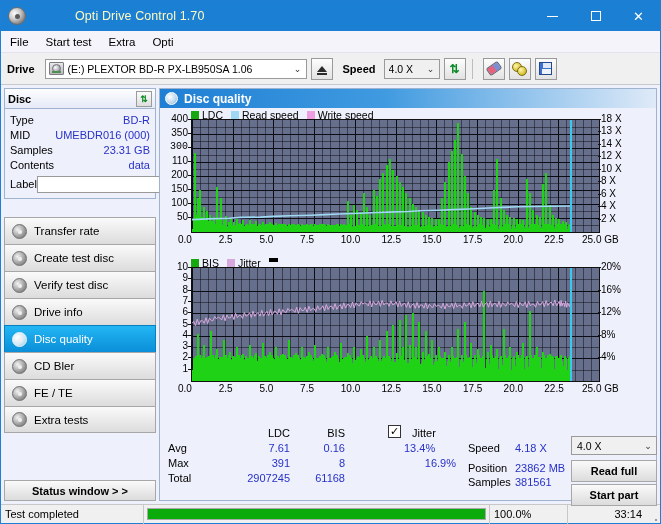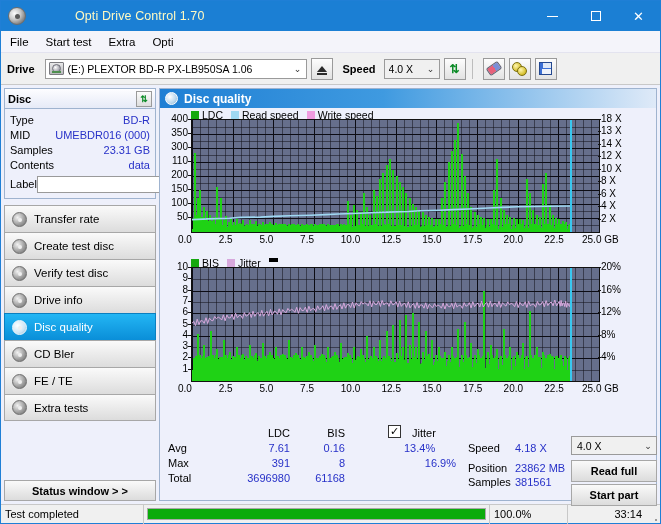--- a/index.html
+++ b/index.html
@@ -144,21 +144,21 @@
   .cd-btn {
     width:18px;height:18px;border:1px solid #9a9a9a;background:linear-gradient(#fbfbfb,#dedede);
     display:flex;align-items:center;justify-content:center;
   }
   .cd-glyph{
     width:13px;height:13px;border-radius:50%;
     background:radial-gradient(circle at 35% 35%,#fbf6c0,#ded85f 55%,#a9a42c);
     border:1px solid #8d8a30; position:relative;
   }
   .cd-glyph::after{content:"";position:absolute;left:4.5px;top:4.5px;width:4px;height:4px;border-radius:50%;background:#f2f0d6;border:1px solid #9a9730;}
-  .navlist { margin-top:6px; display:flex; flex-direction:column; }
+  .navlist { margin-top:18px; display:flex; flex-direction:column; }
   .navbtn {
     height:27px; display:flex; align-items:center; padding-left:7px;
     background:linear-gradient(#fafafa,#dcdcdc);
     border:1px solid #a7a7a7; border-bottom:none; font-size:11.5px; color:#000;
   }
   .navbtn:last-of-type { border-bottom:1px solid #a7a7a7; }
   .navbtn.active {
     background:linear-gradient(#23b6f4,#0a8ed8);
     color:#fff; border-color:#0a7fc0;
   }
@@ -1397,21 +1397,21 @@
                 <path d="M0.0 55.4 L1.7 53.4 L3.5 57.6 L5.2 51.2 L7.0 56.6 L8.7 52.7 L10.5 52.8 L12.2 55.3 L14.0 49.7 L15.7 55.5 L17.4 50.1 L19.2 52.3 L20.9 52.8 L22.7 48.5 L24.4 50.8 L26.2 49.1 L27.9 50.1 L29.7 52.0 L31.4 46.9 L33.1 52.8 L34.9 47.0 L36.6 50.0 L38.4 49.8 L40.1 46.3 L41.9 51.6 L43.6 45.2 L45.4 49.8 L47.1 47.5 L48.8 47.5 L50.6 50.5 L52.3 44.5 L54.1 48.2 L55.8 47.3 L57.6 44.6 L59.3 49.5 L61.0 43.2 L62.8 48.4 L64.5 45.4 L66.3 44.7 L68.0 48.2 L69.8 42.3 L71.5 48.2 L73.3 45.2 L75.0 43.3 L76.7 47.8 L78.5 41.5 L80.2 47.0 L82.0 43.3 L83.7 43.5 L85.5 46.3 L87.2 40.8 L89.0 46.8 L90.7 41.6 L92.4 43.8 L94.2 44.6 L95.9 40.4 L97.7 42.9 L99.4 41.3 L101.2 42.3 L102.9 44.4 L104.7 39.3 L106.4 45.3 L108.1 39.6 L109.9 42.6 L111.6 42.6 L113.4 39.1 L115.1 44.5 L116.9 38.2 L118.6 42.8 L120.4 40.7 L122.1 40.7 L123.8 43.7 L125.6 37.8 L127.3 41.4 L129.1 40.6 L130.8 37.7 L132.6 42.8 L134.3 36.5 L136.1 41.5 L137.8 38.6 L139.5 37.9 L141.3 41.5 L143.0 35.6 L144.8 41.4 L146.5 38.4 L148.3 36.5 L150.0 41.0 L151.8 34.8 L153.5 40.2 L155.2 36.6 L157.0 36.7 L158.7 39.6 L160.5 34.0 L162.2 40.0 L164.0 34.8 L165.7 37.0 L167.5 37.9 L169.2 33.6 L170.9 36.2 L172.7 34.7 L174.4 35.7 L176.2 37.9 L177.9 32.8 L179.7 38.9 L181.4 33.4 L183.1 36.4 L184.9 36.5 L186.6 33.0 L188.4 38.5 L190.1 32.4 L191.9 37.0 L193.6 35.0 L195.4 35.0 L197.1 38.4 L198.8 32.8 L200.6 36.7 L202.3 36.3 L204.1 33.7 L205.8 39.1 L207.6 33.1 L209.3 38.4 L211.1 36.0 L212.8 35.4 L214.5 39.4 L216.3 33.8 L218.0 39.9 L219.8 37.3 L221.5 35.5 L223.3 40.4 L225.0 34.4 L226.8 40.0 L228.5 36.8 L230.2 37.0 L232.0 40.2 L233.7 34.8 L235.5 41.0 L237.2 36.2 L239.0 38.5 L240.7 39.7 L242.5 35.6 L244.2 38.4 L245.9 37.0 L247.7 37.9 L249.4 40.2 L251.2 35.1 L252.9 41.1 L254.7 35.7 L256.4 38.6 L258.2 38.8 L259.9 35.2 L261.6 40.8 L263.4 34.6 L265.1 39.2 L266.9 37.3 L268.6 37.3 L270.4 40.4 L272.1 34.6 L273.9 38.2 L275.6 37.6 L277.3 34.7 L279.1 39.9 L280.8 33.7 L282.6 38.7 L284.3 36.1 L286.1 35.2 L287.8 39.0 L289.6 33.1 L291.3 39.0 L293.0 36.2 L294.8 34.3 L296.5 39.2 L298.3 33.1 L300.0 38.7 L301.8 35.5 L303.5 35.5 L305.3 38.8 L307.0 33.3 L308.7 39.5 L310.5 34.7 L312.2 36.8 L314.0 38.1 L315.7 33.9 L317.5 36.7 L319.2 35.4 L320.9 36.2 L322.7 38.7 L324.4 33.5 L326.2 39.6 L327.9 34.3 L329.7 37.1 L331.4 37.5 L333.2 33.8 L334.9 39.5 L336.6 33.4 L338.4 37.9 L340.1 36.2 L341.9 36.2 L343.6 39.3 L345.4 33.5 L347.1 37.0 L348.9 36.5 L350.6 33.5 L352.3 38.8 L354.1 32.6 L355.8 37.6 L357.6 35.0 L359.3 34.0 L361.1 37.9 L362.8 32.0 L364.6 37.9 L366.3 35.0 L367.2 33.3 L368.2 38.3 L369.1 32.4 L370.0 38.0 L371.0 35.0 L371.9 35.1 L372.8 38.6 L373.7 33.2 L374.7 39.4 L375.6 34.8 L376.5 37.0 L377.5 38.5 L378.4 34.3 L379.3 37.3 " fill="none" stroke="#d7a8dd" stroke-width="1"></path>
               </svg>
               <div class="bar-dk" style="left: 379.487px; width: 27.5132px; height: 0px;"></div>
               <div class="endline" style="left: 378.487px; background: rgb(57, 200, 240);"></div>
             </div>
 
         <div class="ytick" style="left: 0px; width: 28px; top: 5px;">400</div>
             <div class="ytick" style="left: 28px; width: 3px; top: 11px; height: 1px; background: rgb(17, 17, 17);"></div>
             <div class="ytick" style="left: 0px; width: 28px; top: 19px;">350</div>
             <div class="ytick" style="left: 28px; width: 3px; top: 25px; height: 1px; background: rgb(17, 17, 17);"></div>
-            <div class="ytick" style="left: 0px; width: 28px; top: 33px;">300</div>
+            <div class="ytick" style="left: 0px; width: 28px; top: 33px; font-family: Liberation Mono, monospace;">300</div>
             <div class="ytick" style="left: 28px; width: 3px; top: 39px; height: 1px; background: rgb(17, 17, 17);"></div>
             <div class="ytick" style="left: 0px; width: 28px; top: 47px;">110</div>
             <div class="ytick" style="left: 28px; width: 3px; top: 53px; height: 1px; background: rgb(17, 17, 17);"></div>
             <div class="ytick" style="left: 0px; width: 28px; top: 61px;">200</div>
             <div class="ytick" style="left: 28px; width: 3px; top: 67px; height: 1px; background: rgb(17, 17, 17);"></div>
             <div class="ytick" style="left: 0px; width: 28px; top: 75px;">150</div>
             <div class="ytick" style="left: 28px; width: 3px; top: 81px; height: 1px; background: rgb(17, 17, 17);"></div>
             <div class="ytick" style="left: 0px; width: 28px; top: 89px;">100</div>
             <div class="ytick" style="left: 28px; width: 3px; top: 95px; height: 1px; background: rgb(17, 17, 17);"></div>
             <div class="ytick" style="left: 0px; width: 28px; top: 103px;">50</div>
@@ -1491,21 +1491,21 @@
         <div class="stats">
           <div class="stat-col" style="left:8px; top:20px;">Avg</div>
           <div class="stat-col" style="left:8px; top:35px;">Max</div>
           <div class="stat-col" style="left:8px; top:50px;">Total</div>
 
           <div class="stat-col hdr" style="left:80px; top:5px; width:50px; text-align:right;">LDC</div>
           <div class="stat-col hdr" style="left:140px; top:5px; width:45px; text-align:right;">BIS</div>
 
           <div class="stat-col num" style="left:60px; top:20px; width:70px; text-align:right;">7.61</div>
           <div class="stat-col num" style="left:60px; top:35px; width:70px; text-align:right;">391</div>
-          <div class="stat-col num" style="left:60px; top:50px; width:70px; text-align:right;">3696980</div>
+          <div class="stat-col num" style="left:60px; top:50px; width:70px; text-align:right;">2907245</div>
 
           <div class="stat-col num" style="left:135px; top:20px; width:50px; text-align:right;">0.16</div>
           <div class="stat-col num" style="left:135px; top:35px; width:50px; text-align:right;">8</div>
           <div class="stat-col num" style="left:135px; top:50px; width:50px; text-align:right;">61168</div>
 
           <div class="stat-col" style="left:228px; top:3px;"><span class="chk">✓</span></div>
           <div class="stat-col hdr" style="left:252px; top:5px;">Jitter</div>
           <div class="stat-col num" style="left:244px; top:20px; width:52px; ">13.4%</div>
           <div class="stat-col num" style="left:244px; top:35px; width:52px; text-align:right;">16.9%</div>
 

